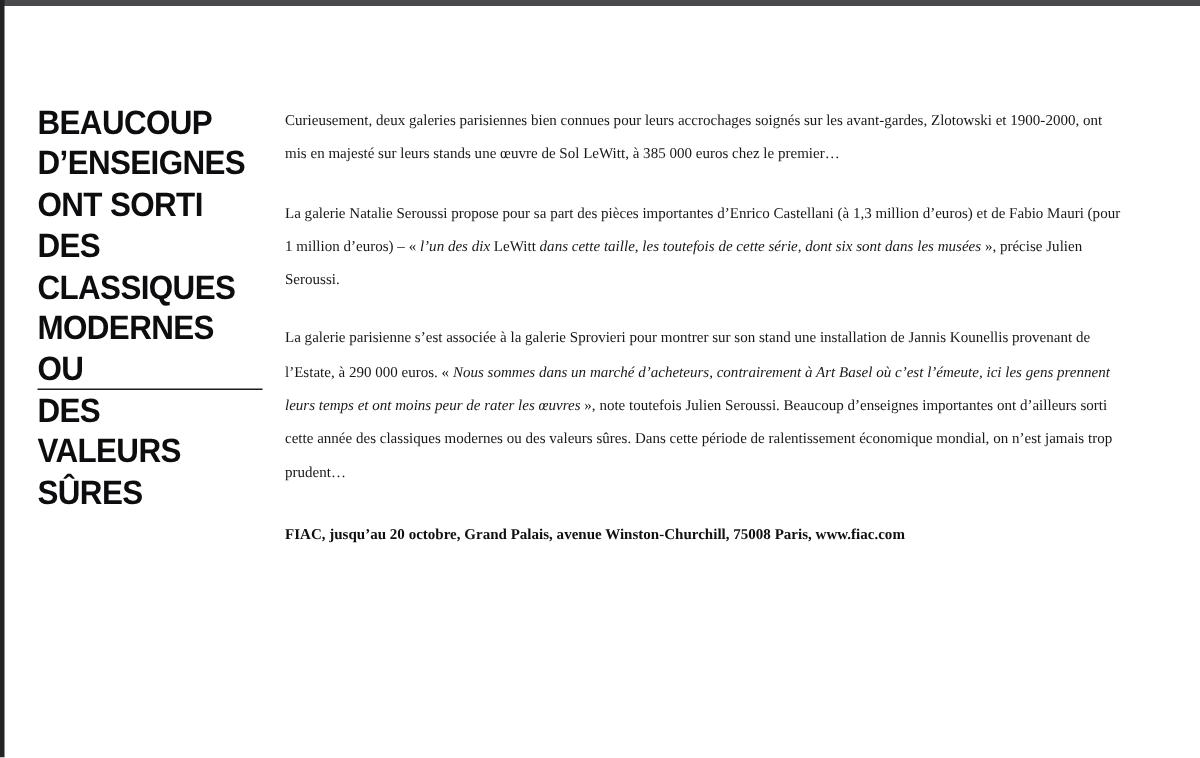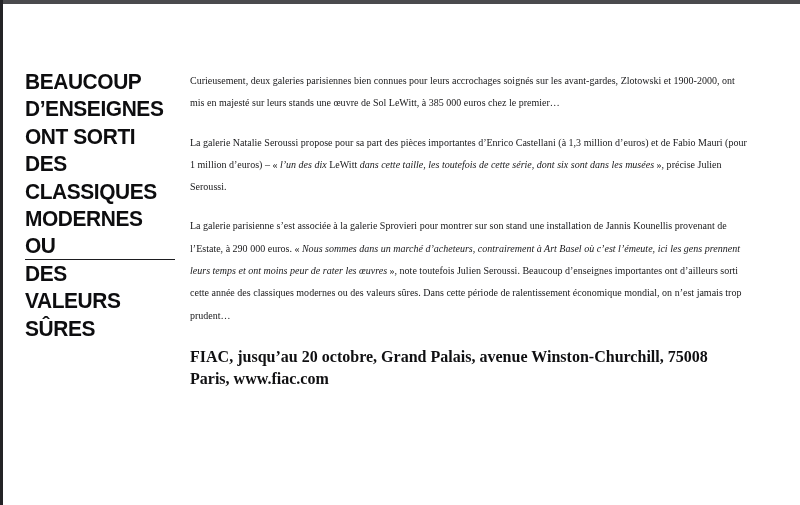--- a/index.html
+++ b/index.html
@@ -90,21 +90,21 @@
     text-align: left;
     color: #18181a;
     letter-spacing: 0.01px;
   }
   .para:last-child { margin-bottom: 0; }
   .para i, .para em {
     font-style: italic;
   }
   #footer-line {
     font-weight: bold;
-    font-size: 16px;
+    font-size: 10px;
     line-height: 22.3px;
     margin: 0;
     margin-top: 19px;
     color: #101012;
     letter-spacing: 0.01px;
   }
 </style>
 </head>
 <body>
 

